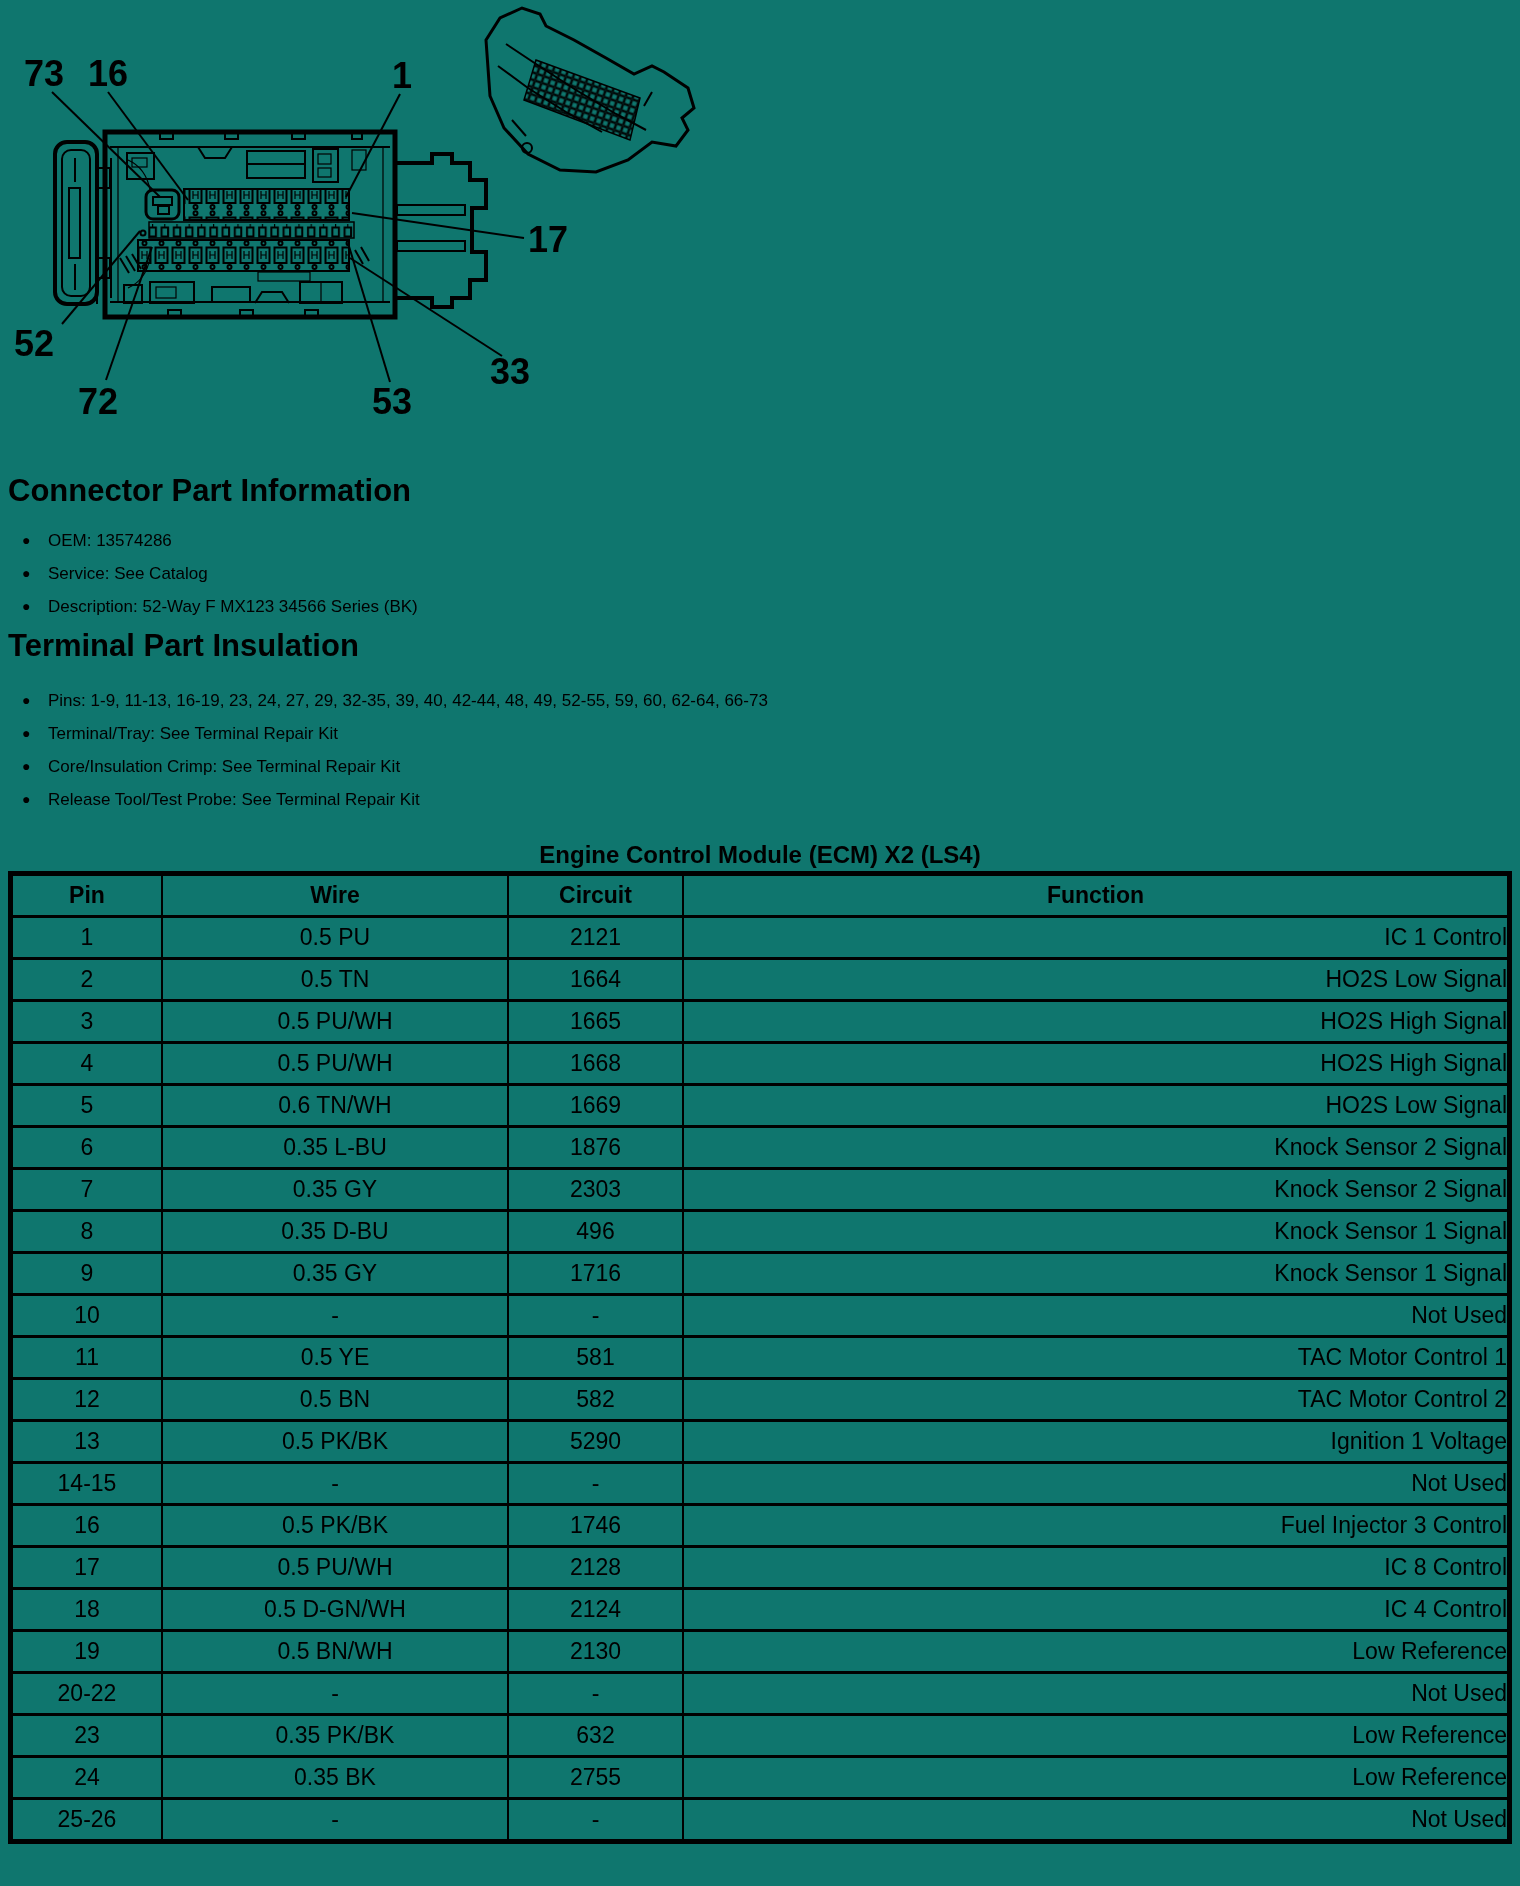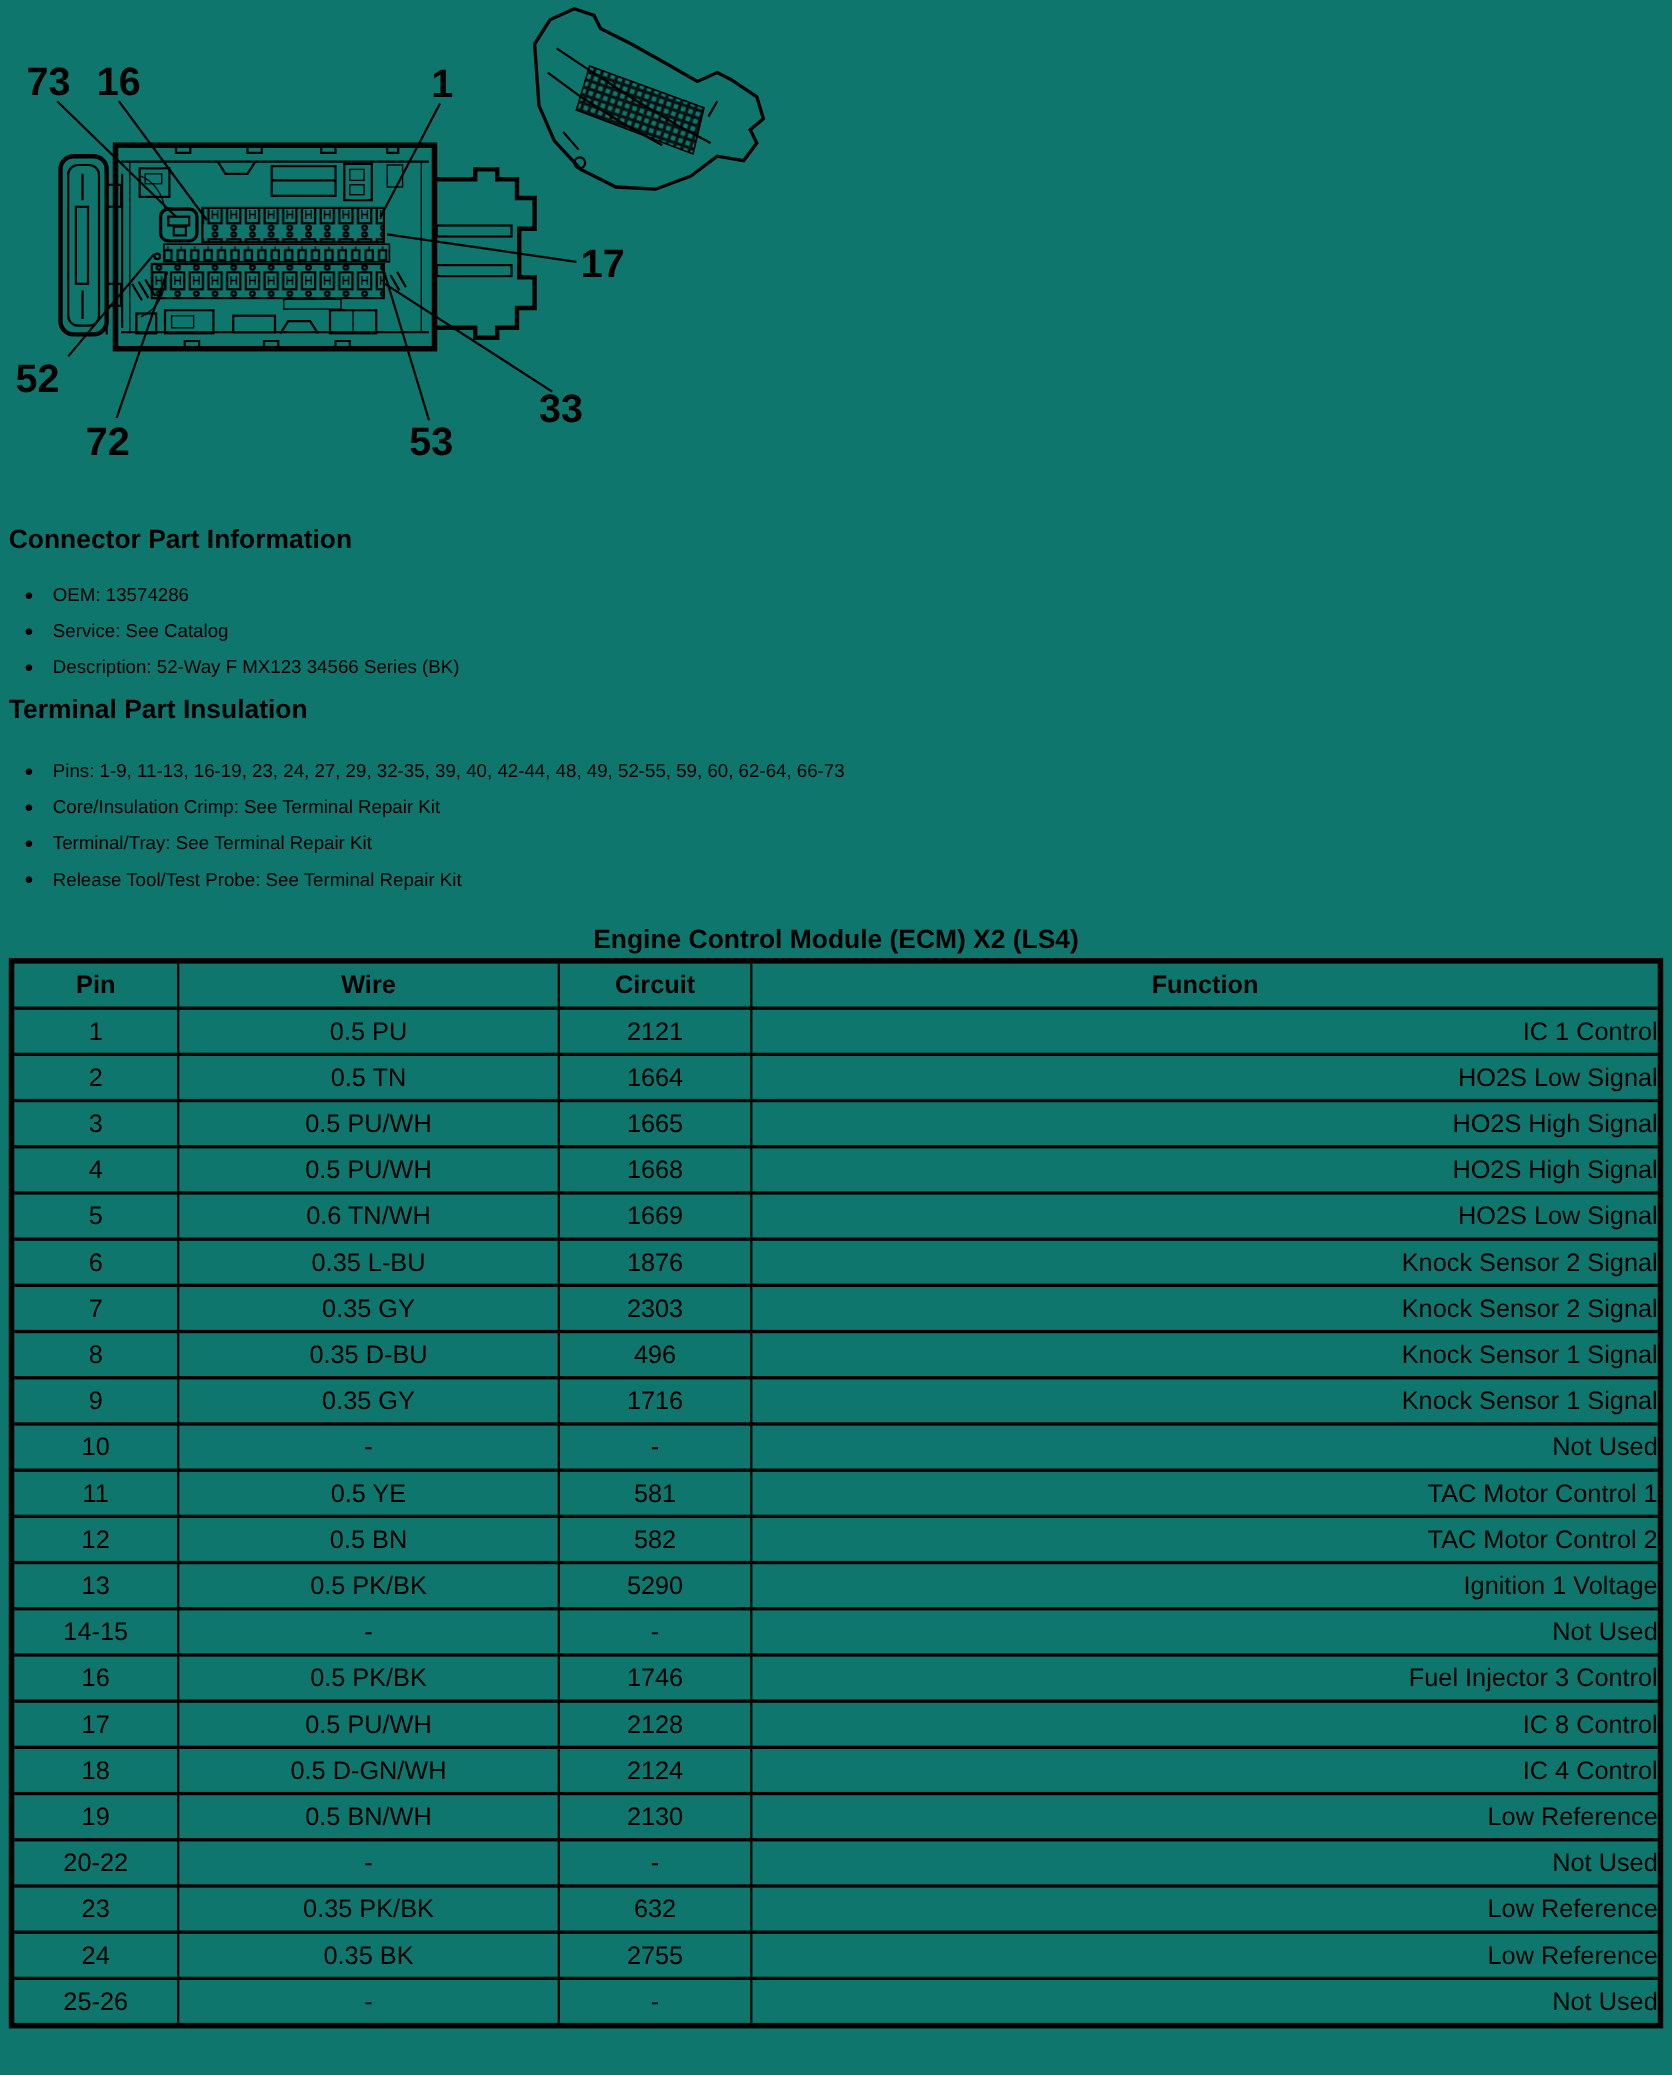--- a/index.html
+++ b/index.html
@@ -13,21 +13,21 @@
   .s1{stroke:#000;stroke-width:1.2;fill:none;}
   .s2{stroke:#000;stroke-width:2;fill:none;}
   .s3{stroke:#000;stroke-width:3;fill:none;}
   .s4{stroke:#000;stroke-width:4;fill:none;}
   .s5{stroke:#000;stroke-width:5;fill:none;}
   .fill-cells{fill:url(#cells);stroke:#000;stroke-width:2;}
   .fill-mid{fill:url(#midcells);stroke:#000;stroke-width:1.5;}
   .fill-grid{fill:url(#grid3d);stroke:#000;stroke-width:1.5;}
   .callout{font:bold 36px "Liberation Sans", sans-serif;fill:#000;stroke:none;}
   
-  h2.sec{font-size:24px;font-weight:bold;margin:46px 0 0 8px;line-height:26px;}
+  h2.sec{font-size:31px;font-weight:bold;margin:46px 0 0 8px;line-height:26px;}
   h2.sec.t2{margin-top:14px;}
   ul.blist{margin:25px 0 0 22px;padding:0;list-style:none;}
   ul.blist.t2{margin-top:30px;}
   ul.blist li{
     font-size:17px;line-height:24px;margin-bottom:9px;
     padding-left:26px;position:relative;white-space:nowrap;
   }
   ul.blist li::before{
     content:"\25CF";position:absolute;left:0;top:4px;font-size:14px;line-height:14px;
   }
@@ -165,22 +165,22 @@
   <h2 class="sec">Connector Part Information</h2>
   <ul class="blist">
     <li>OEM: 13574286</li>
     <li>Service: See Catalog</li>
     <li>Description: 52-Way F MX123 34566 Series (BK)</li>
   </ul>
 
   <h2 class="sec t2">Terminal Part Insulation</h2>
   <ul class="blist t2">
     <li>Pins: 1-9, 11-13, 16-19, 23, 24, 27, 29, 32-35, 39, 40, 42-44, 48, 49, 52-55, 59, 60, 62-64, 66-73</li>
+    <li>Terminal/Tray: See Terminal Repair Kit</li>
     <li>Core/Insulation Crimp: See Terminal Repair Kit</li>
-    <li>Terminal/Tray: See Terminal Repair Kit</li>
     <li>Release Tool/Test Probe: See Terminal Repair Kit</li>
   </ul>
 
   <div class="tbl-title">Engine Control Module (ECM) X2 (LS4)</div>
 
   <table class="pinout">
     <colgroup>
       <col style="width:148px">
         <col style="width:346px">
         <col style="width:175px">

